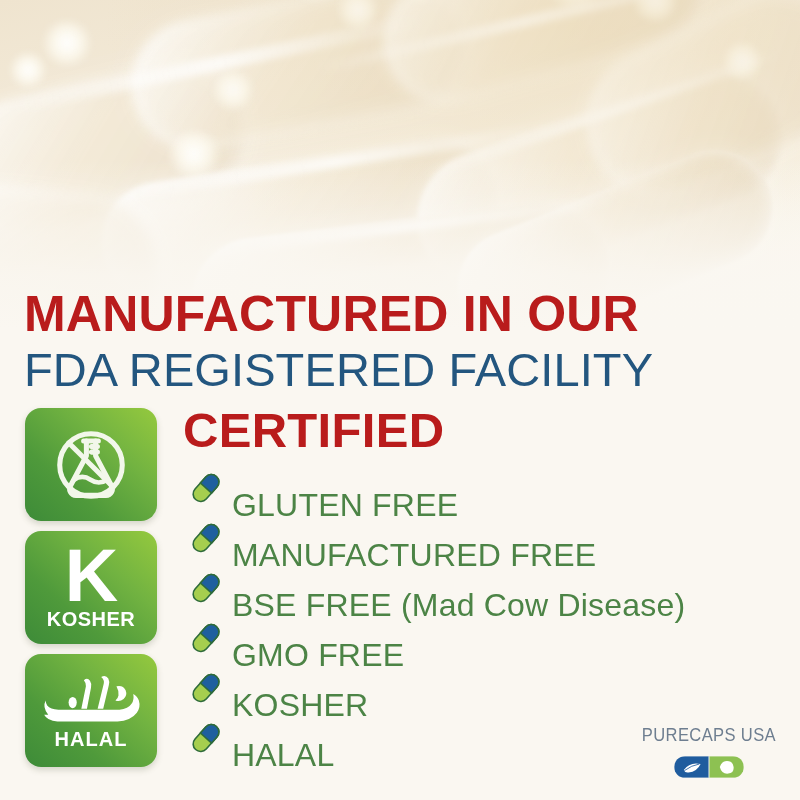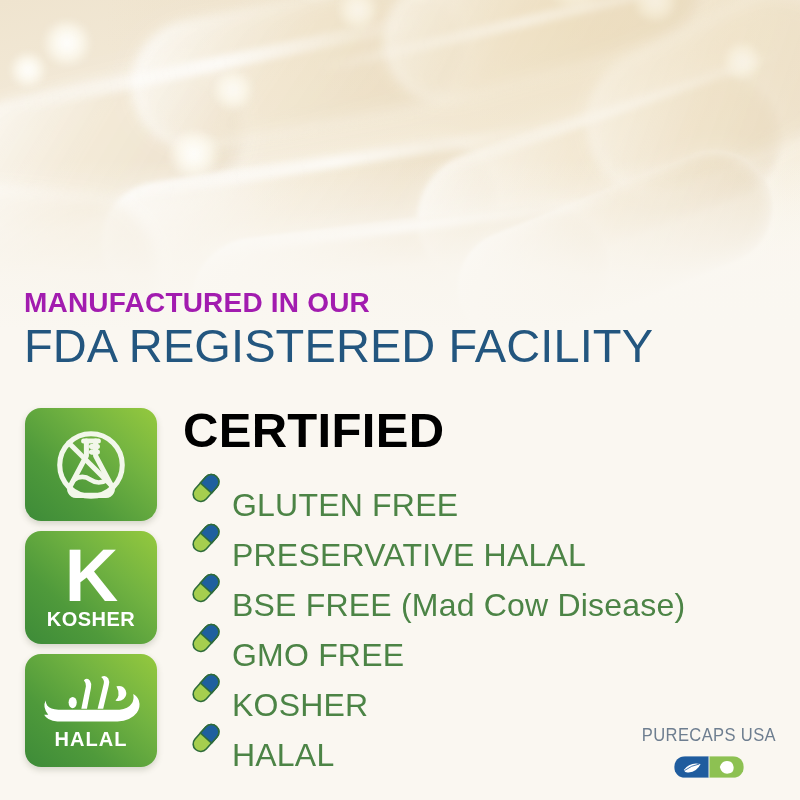--- a/index.html
+++ b/index.html
@@ -59,22 +59,22 @@
     background:linear-gradient(180deg, rgba(250,247,241,0) 0%, rgba(250,247,241,.45) 34%, rgba(250,247,241,.88) 68%, #FAF7F1 100%);
   }
   .photo .warm {
     position:absolute; left:0; top:0; width:100%; height:100%;
     background:radial-gradient(ellipse at 72% 8%, rgba(232,212,170,.42), rgba(232,212,170,0) 58%);
   }
 
   
   .headline { position:absolute; left:24px; top:288px; }
   .headline .l1 {
-    font-size:28px; font-weight:bold; letter-spacing:.2px;
-    color:#a21caf; line-height:1.05; white-space:nowrap;
+    font-size:50px; font-weight:bold; letter-spacing:.2px;
+    color:#b91c1c; line-height:1.05; white-space:nowrap;
   }
   .headline .l2 {
     font-size:47px; font-weight:normal; letter-spacing:.1px;
     color:#23567F; line-height:1.05; margin-top:4px; white-space:nowrap;
   }
 
   
   .badges { position:absolute; left:25px; top:408px; width:132px; }
   .badge {
     position:relative;
@@ -111,21 +111,21 @@
   }
   .halal-ar { width:104px; height:56px; display:block; }
   .halal-word {
     font-size:20px; font-weight:bold; color:#ffffff;
     letter-spacing:1px; margin-top:1px;
   }
 
   
   .certified {
     position:absolute; left:183px; top:406px;
-    font-size:49px; font-weight:bold; color:#000000;
+    font-size:49px; font-weight:bold; color:#b91c1c;
     letter-spacing:.3px; line-height:1;
   }
 
   .cert-list { position:absolute; left:186px; top:463px; }
   .cert-row {
     display:flex; align-items:center;
     height:50px;
   }
   .pill-bullet { width:40px; height:40px; flex:0 0 40px; }
   .cert-label {
@@ -246,21 +246,21 @@
       <span class="cert-label">GLUTEN FREE</span>
     </div>
 
     <div class="cert-row">
       <svg class="pill-bullet" viewBox="0 0 40 40">
         <g transform="rotate(42 20 20)">
           <rect x="12.5" y="4.5" width="15" height="31" rx="7.5" fill="#A6CE4E" stroke="#2E6B3A" stroke-width="1.6"></rect>
           <path d="M12.5 20 V12 a7.5 7.5 0 0 1 7.5 -7.5 a7.5 7.5 0 0 1 7.5 7.5 V20 Z" fill="#1E5F9E" stroke="#2E6B3A" stroke-width="1.6"></path>
         </g>
       </svg>
-      <span class="cert-label">PRESERVATIVE HALAL</span>
+      <span class="cert-label">MANUFACTURED FREE</span>
     </div>
 
     <div class="cert-row">
       <svg class="pill-bullet" viewBox="0 0 40 40">
         <g transform="rotate(42 20 20)">
           <rect x="12.5" y="4.5" width="15" height="31" rx="7.5" fill="#A6CE4E" stroke="#2E6B3A" stroke-width="1.6"></rect>
           <path d="M12.5 20 V12 a7.5 7.5 0 0 1 7.5 -7.5 a7.5 7.5 0 0 1 7.5 7.5 V20 Z" fill="#1E5F9E" stroke="#2E6B3A" stroke-width="1.6"></path>
         </g>
       </svg>
       <span class="cert-label">BSE FREE (Mad Cow Disease)</span>

